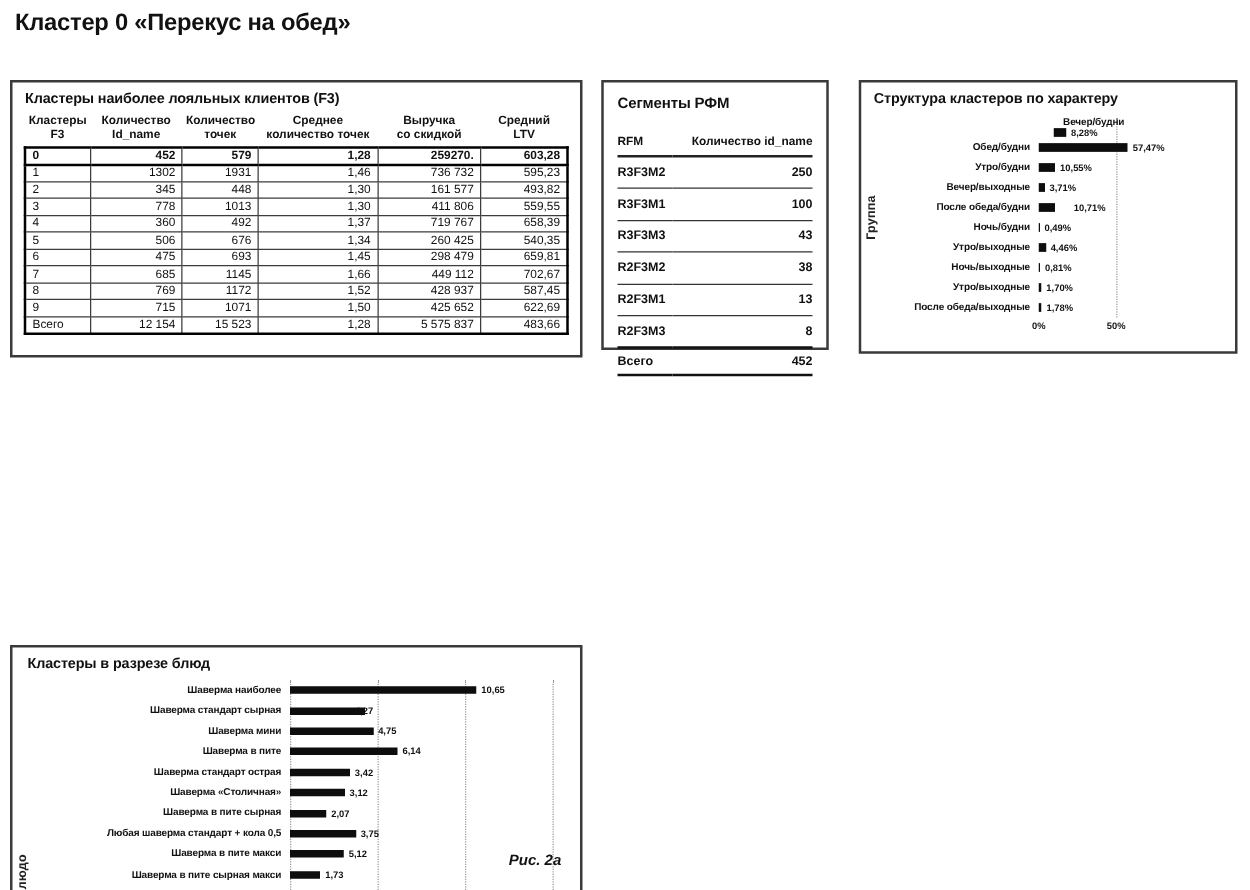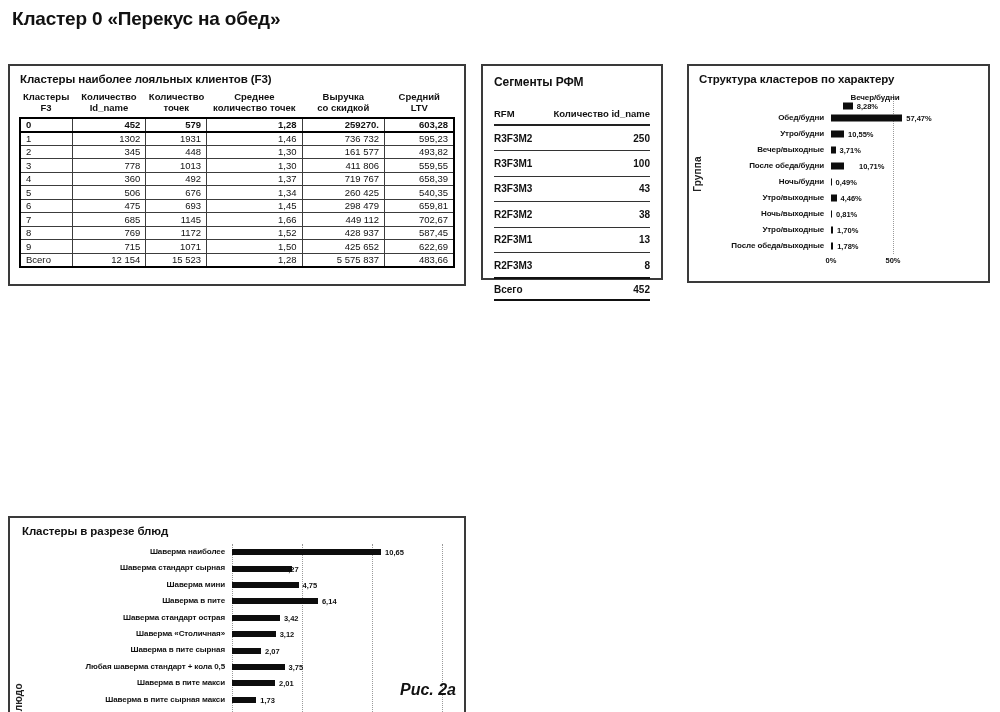--- a/index.html
+++ b/index.html
@@ -43,21 +43,21 @@
   .clabel { text-align:right; padding-right:7px; font-size:8px; font-weight:bold; line-height:1.05; letter-spacing:-0.1px; flex:none; }
   .ctrack { position:relative; flex:1 1 auto; height:100%; }
   .cbar { position:absolute; left:0; top:50%; transform:translateY(-50%); background:#0d0d0d; }
   .cval { position:absolute; top:50%; transform:translateY(-50%); font-size:7.5px; font-weight:bold; white-space:nowrap; }
   .ticksrow { position:relative; height:14px; }
   .xtick { position:absolute; top:2px; transform:translateX(-50%); font-size:7.5px; font-weight:bold; }
 
   #panel-structure { left:687px; top:64px; width:303px; height:219px; }
   #panel-dishes { left:8px; top:297px; width:458px; height:370px; }
 
-  .fig-caption { position:absolute; top:681px; left:0; width:856px; text-align:center; font-size:16px; font-weight:bold; font-style:italic; font-family:"Liberation Sans", sans-serif; }
+  .fig-caption { position:absolute; top:681px; left:0; width:856px; text-align:center; font-size:12px; font-weight:bold; font-style:italic; font-family:"Liberation Sans", sans-serif; }
 </style>
 </head>
 <body>
 
 <div id="stage">
 
   <div class="page-title">Кластер 0 «Перекус на обед»</div>
 
   <div class="panel" id="panel-clusters">
     <div class="panel-title" style="padding-left:1px;">Кластеры наиболее лояльных клиентов (F3)</div>
@@ -363,21 +363,21 @@
             <div class="clabel" style="width: 210px;">Любая шаверма стандарт + кола 0,5</div>
             <div class="ctrack">
               <div class="cbar" style="width: 52.5px; height: 6px; background: rgb(13, 13, 13);"></div>
               <span class="cval" style="left: 56.5px;">3,75</span>
             </div>
           </div>
           <div class="crow" style="height: 16.4px;">
             <div class="clabel" style="width: 210px;">Шаверма в пите макси</div>
             <div class="ctrack">
               <div class="cbar" style="width: 42.98px; height: 6px; background: rgb(13, 13, 13);"></div>
-              <span class="cval" style="left: 46.98px;">2,01</span>
+              <span class="cval" style="left: 46.98px;">5,12</span>
             </div>
           </div>
           <div class="crow" style="height: 16.4px;">
             <div class="clabel" style="width: 210px;">Шаверма в пите сырная макси</div>
             <div class="ctrack">
               <div class="cbar" style="width: 24.22px; height: 6px; background: rgb(13, 13, 13);"></div>
               <span class="cval" style="left: 28.22px;">1,73</span>
             </div>
           </div>
           <div class="crow" style="height: 16.4px;">

